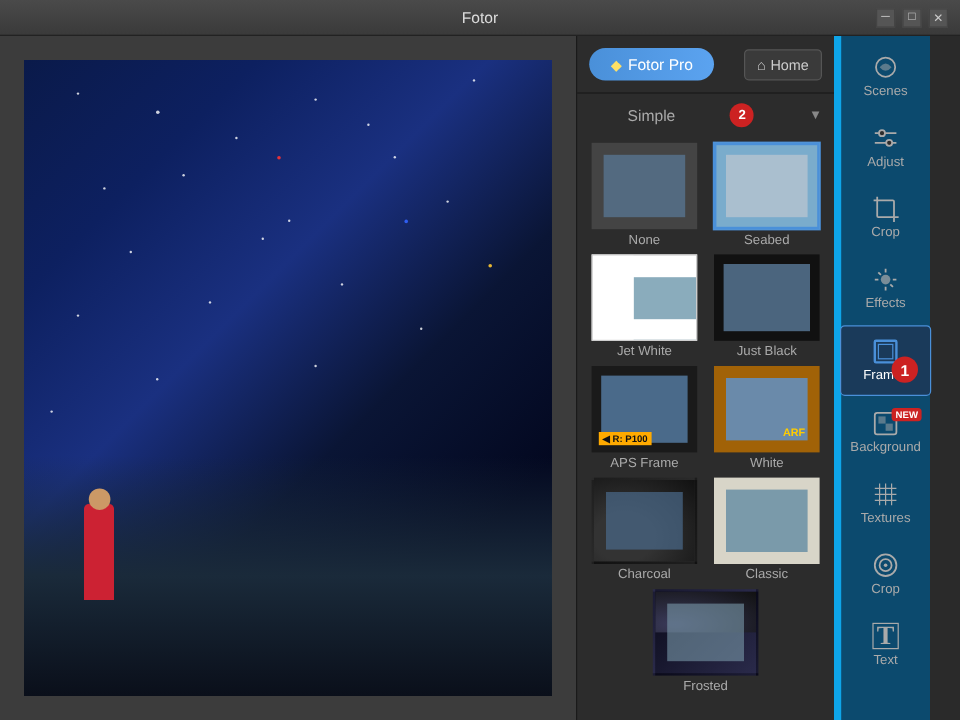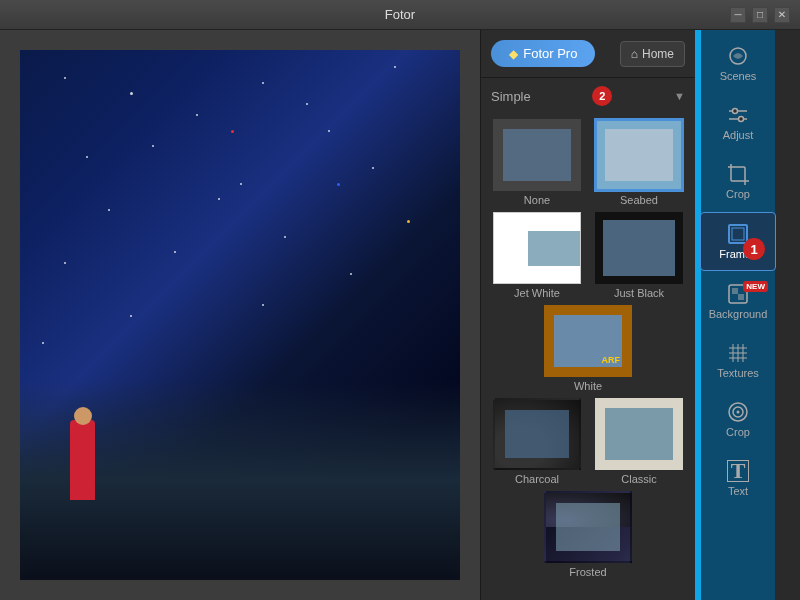--- a/index.html
+++ b/index.html
@@ -344,21 +344,21 @@
         <button class="fotor-pro-btn">
           <span class="diamond">◆</span>
           <span>Fotor Pro</span>
         </button>
         <button class="home-btn">
           <span>⌂</span>
           <span>Home</span>
         </button>
       </div>
 
-      <div class="section-header" style="position:relative;">
+      <div class="section-header" style="position:relative;margin-left:32px;">
         <span>Simple</span>
         <div class="step-badge">2</div>
         <span class="dropdown-arrow">▼</span>
       </div>
 
       <div class="frames-grid">
 
         <div class="frames-row">
           <div class="frame-item">
             <div class="frame-thumb thumb-none">
@@ -385,20 +385,27 @@
           </div>
           <div class="frame-item">
             <div class="frame-thumb" style="background:#111;">
               <div style="position:absolute;top:6px;left:6px;right:6px;bottom:6px;background:#5a7a9a;opacity:0.8;"></div>
             </div>
             <span class="frame-label">Just Black</span>
           </div>
         </div>
 
         <div class="frames-row">
+          <div class="frame-item">
+            <div class="frame-thumb" style="background:#1a1a1a;">
+              <div style="position:absolute;top:6px;left:6px;right:6px;bottom:6px;background:#4a6a8a;"></div>
+              <div style="position:absolute;bottom:4px;left:4px;background:#ffaa00;font-size:8px;color:#111;padding:1px 3px;font-weight:bold;">◀ R: P100</div>
+            </div>
+            <span class="frame-label">APS Frame</span>
+          </div>
           <div class="frame-item">
             <div class="frame-thumb" style="background:#a16207;">
               <div style="position:absolute;top:8px;left:8px;right:8px;bottom:8px;background:#6a8aaa;"></div>
               <div style="position:absolute;bottom:10px;right:10px;font-size:9px;color:#ffcc00;font-weight:bold;">ARF</div>
             </div>
             <span class="frame-label">White</span>
           </div>
         </div>
 
         <div class="frames-row">
@@ -460,20 +467,34 @@
             <rect x="4" y="4" width="14" height="14" fill="none" stroke="#aaa" stroke-width="1.5" rx="1"></rect>
             <line x1="1" y1="4" x2="4" y2="4" stroke="#aaa" stroke-width="1.5"></line>
             <line x1="4" y1="1" x2="4" y2="4" stroke="#aaa" stroke-width="1.5"></line>
             <line x1="18" y1="22" x2="18" y2="18" stroke="#aaa" stroke-width="1.5"></line>
             <line x1="22" y1="18" x2="18" y2="18" stroke="#aaa" stroke-width="1.5"></line>
           </svg>
         </span>
         <span class="tool-label">Crop</span>
       </div>
 
+      <div class="tool-item">
+        <span class="tool-icon">
+          <svg width="22" height="22" viewBox="0 0 22 22">
+            <circle cx="11" cy="11" r="4" fill="#aaa" opacity="0.7"></circle>
+            <line x1="11" y1="2" x2="11" y2="5" stroke="#aaa" stroke-width="1.5"></line>
+            <line x1="11" y1="17" x2="11" y2="20" stroke="#aaa" stroke-width="1.5"></line>
+            <line x1="2" y1="11" x2="5" y2="11" stroke="#aaa" stroke-width="1.5"></line>
+            <line x1="17" y1="11" x2="20" y2="11" stroke="#aaa" stroke-width="1.5"></line>
+            <line x1="4.9" y1="4.9" x2="7.1" y2="7.1" stroke="#aaa" stroke-width="1.5"></line>
+            <line x1="14.9" y1="14.9" x2="17.1" y2="17.1" stroke="#aaa" stroke-width="1.5"></line>
+          </svg>
+        </span>
+        <span class="tool-label">Effects</span>
+      </div>
 
       <div class="tool-item active" style="position:relative;">
         <span class="tool-icon">
           <svg width="22" height="22" viewBox="0 0 22 22">
             <rect x="2" y="2" width="18" height="18" fill="none" stroke="#4a90d9" stroke-width="2" rx="1"></rect>
             <rect x="5" y="5" width="12" height="12" fill="none" stroke="#4a90d9" stroke-width="1"></rect>
           </svg>
         </span>
         <span class="tool-label">Frames</span>
         <div class="badge-1">1</div>

